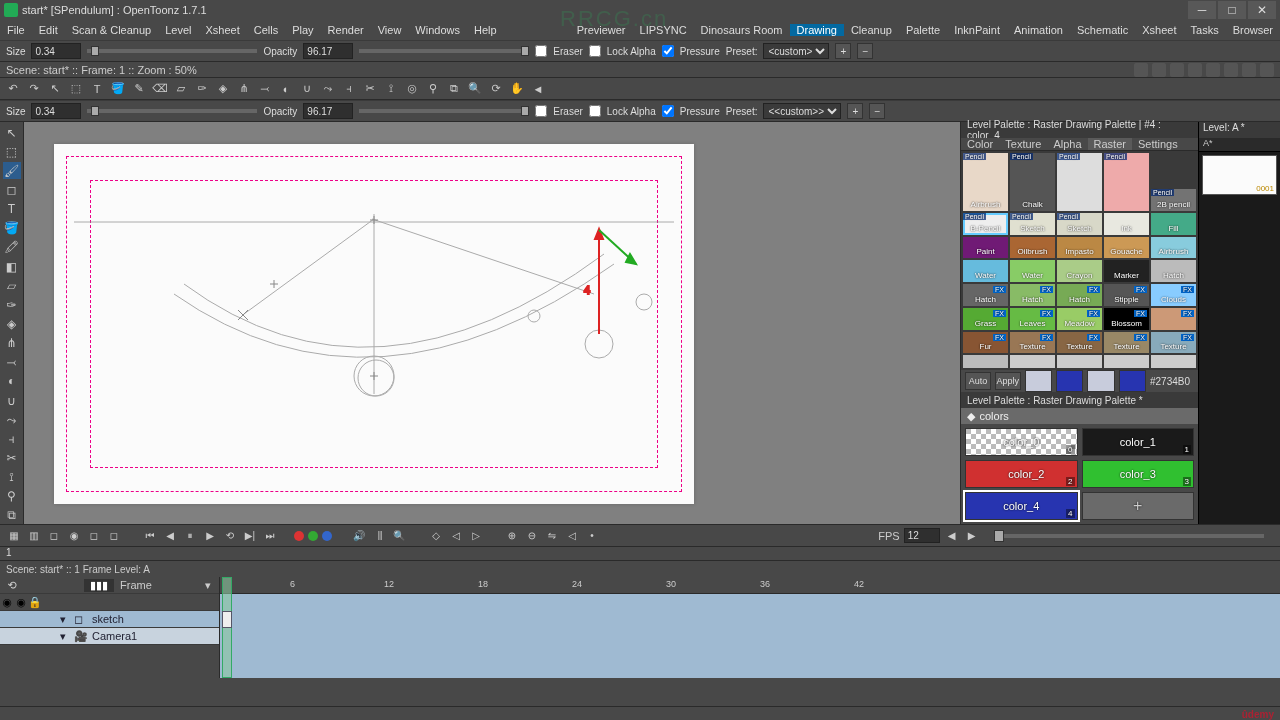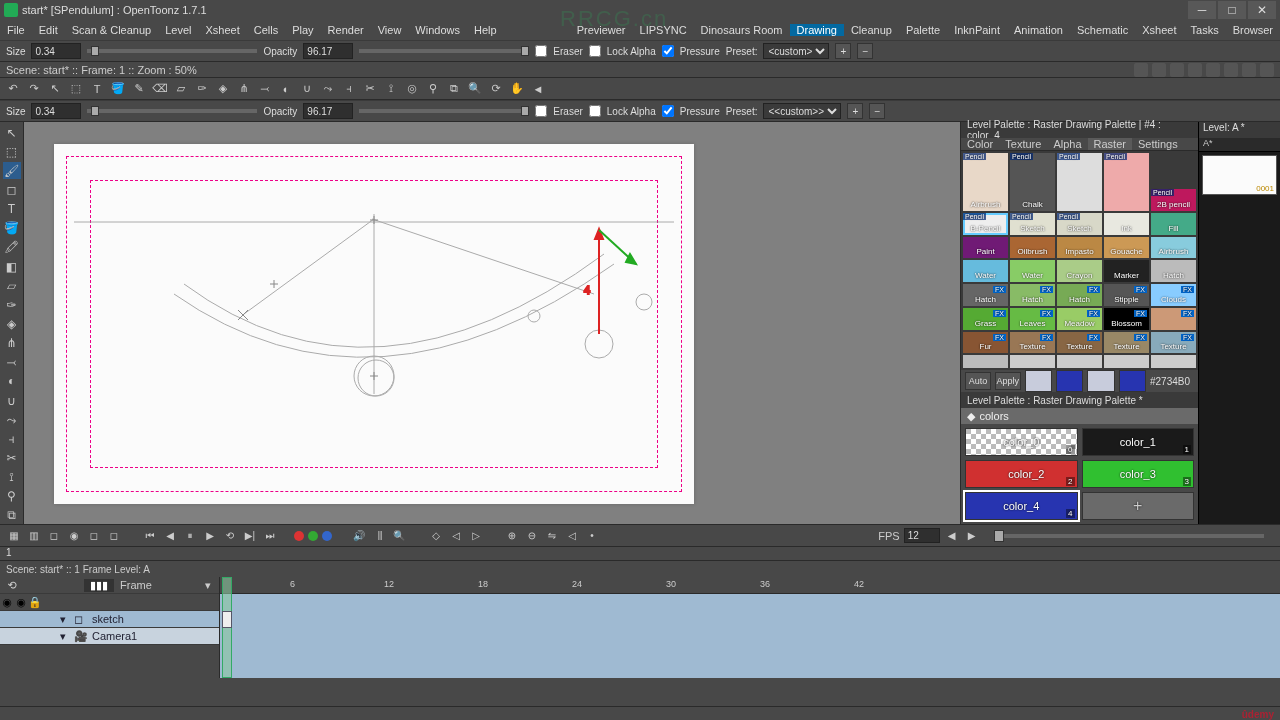--- a/index.html
+++ b/index.html
@@ -329,21 +329,21 @@
     </div>
     <div class="brush-grid" id="brush-grid">
         <div class="brush" style="background: rgb(232, 216, 200);">Airbrush<span class="tag">Pencil</span></div>
         <div class="brush" style="background: rgb(85, 85, 85);">Chalk<span class="tag">Pencil</span></div>
         <div class="brush" style="background: rgb(221, 221, 221);">
           <span class="tag">Pencil</span>
         </div>
         <div class="brush" style="background: rgb(238, 170, 170);">
           <span class="tag">Pencil</span>
         </div>
-        <div class="brush" style="background: #be185d; margin-top: 36px;">2B pencil<span class="tag">Pencil</span></div>
+        <div class="brush" style="background: #737373; margin-top: 36px;">2B pencil<span class="tag">Pencil</span></div>
         <div class="brush sel" style="background: rgb(238, 238, 238);">B-Pencil<span class="tag">Pencil</span></div>
         <div class="brush" style="background: rgb(224, 224, 208);">Sketch<span class="tag">Pencil</span></div>
         <div class="brush" style="background: rgb(216, 216, 200);">Sketch<span class="tag">Pencil</span></div>
         <div class="brush" style="background: rgb(232, 232, 224);">Ink</div>
         <div class="brush" style="background: rgb(68, 170, 136);">Fill</div>
         <div class="brush" style="background: #701a75;">Paint</div>
         <div class="brush" style="background: rgb(170, 102, 51);">Oilbrush</div>
         <div class="brush" style="background: rgb(187, 136, 68);">Impasto</div>
         <div class="brush" style="background: rgb(204, 153, 85);">Gouache</div>
         <div class="brush" style="background: rgb(136, 204, 221);">Airbrush</div>

